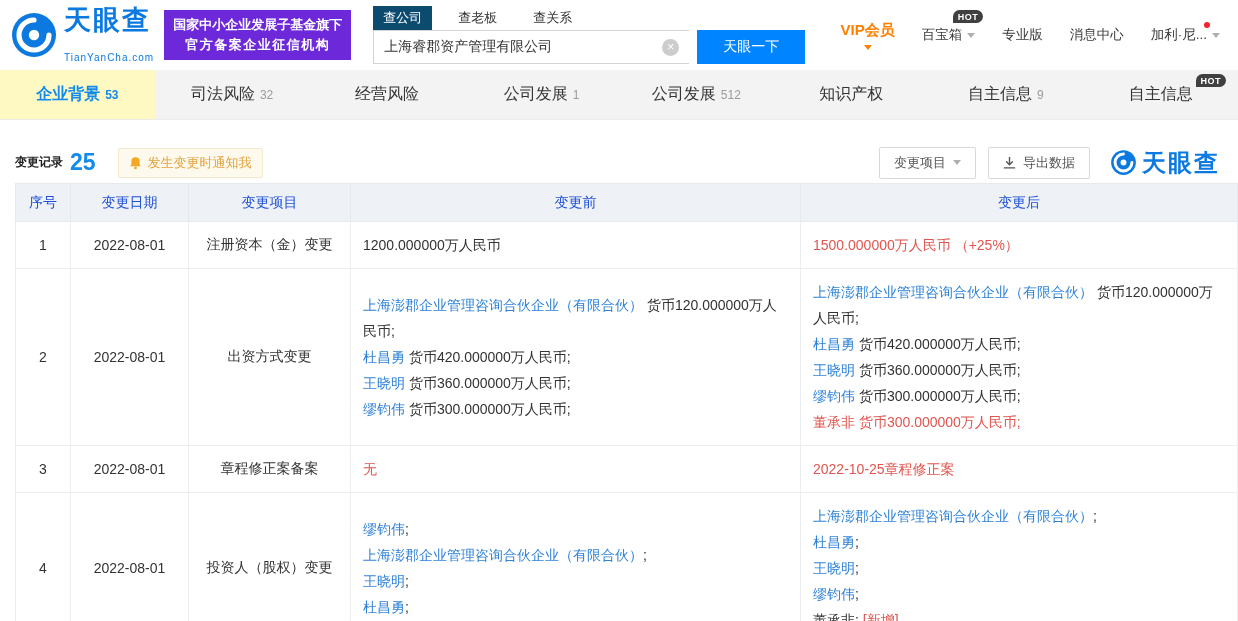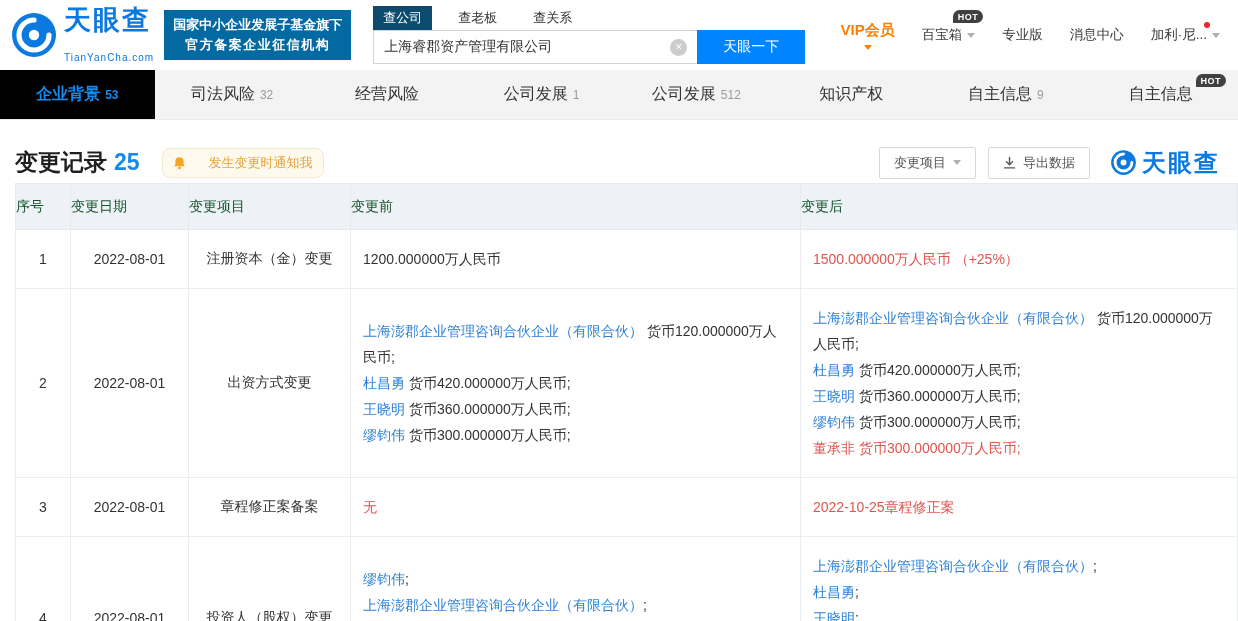--- a/index.html
+++ b/index.html
@@ -5,29 +5,29 @@
   * { margin:0; padding:0; box-sizing:border-box; }
   body {
     width:1238px; height:621px; overflow:hidden; background:#fff;
     font-family:"Liberation Sans","DejaVu Sans",sans-serif; color:#333;
   }
   
   .top-header { height:70px; display:flex; align-items:center; padding:0 18px 0 10px; background:#fff; }
   .logo { display:flex; align-items:center; gap:6px; cursor:pointer; }
   .logo-text .brand { font-size:27px; font-weight:bold; color:#0b79e0; line-height:1; letter-spacing:2px; }
   .logo-text .domain { font-size:10px; color:#0b79e0; letter-spacing:1px; margin-top:18px; }
-  .gov-badge { margin-left:10px; background:#0369a1; color:#fff; font-weight:bold;
+  .gov-badge { margin-left:10px; background:#6d28d9; color:#fff; font-weight:bold;
     font-size:13px; padding:5px 9px; line-height:1.55; text-align:center; }
   .gov-badge .l2 { letter-spacing:1.5px; }
   
   .search-wrap { margin-left:22px; width:432px; }
   .search-tabs { display:flex; align-items:flex-end; gap:16px; height:24px; font-size:13px; }
   .search-tab { padding:3px 10px; cursor:pointer; color:#333; }
   .search-tab.active { background:#0c4a6e; color:#fff; }
-  .search-row { display:flex; height:34px; }
+  .search-row { display:flex; height:34px;gap:8px; }
   .search-box { flex:1; display:flex; align-items:center; border:1px solid #d3d3d3; border-right:none; background:#fff; }
   .search-box input { border:none; outline:none; flex:1; font-size:14px; color:#333; padding:0 10px;
     font-family:"Liberation Sans","DejaVu Sans",sans-serif; }
   .clear-btn { width:17px; height:17px; border-radius:50%; background:#ccc; color:#fff; font-size:12px;
     line-height:17px; text-align:center; margin-right:10px; cursor:pointer; flex:none; }
   .search-go { width:108px; background:#0084ff; color:#fff; border:none; font-size:14px; cursor:pointer;
     font-family:"Liberation Sans","DejaVu Sans",sans-serif; }
   
   .header-menu { margin-left:auto; display:flex; align-items:center; gap:27px; font-size:13.5px; white-space:nowrap; }
   .menu-item { position:relative; display:flex; align-items:center; gap:5px; cursor:pointer; color:#3a3a3a; }
@@ -35,41 +35,41 @@
   .caret { width:0; height:0; border-left:4px solid transparent; border-right:4px solid transparent;
     border-top:5px solid #b0b0b0; display:inline-block; }
   .menu-item.vip .caret { border-top-color:#ff8000; }
   .hot-badge { position:absolute; top:-16px; right:-8px; background:#404040; color:#fff; font-size:9px;
     font-weight:bold; padding:1.5px 5px; border-radius:7px 7px 7px 0; letter-spacing:.5px; }
   .red-dot { position:absolute; top:-4px; right:10px; width:6px; height:6px; border-radius:50%; background:#f5222d; }
   
   .nav-tabs { height:50px; background:#f3f3f3; display:flex; border-bottom:1px solid #ececec; }
   .nav-tab { flex:1; display:flex; align-items:center; justify-content:center; gap:5px;
     font-size:16px; color:#333; cursor:pointer; position:relative; }
-  .nav-tab.active { background:#000000; color:#128bed; font-weight:bold; }
+  .nav-tab.active { background:#fef9c3; color:#128bed; font-weight:bold; }
   .nav-tab .count { font-size:12px; color:#9b9b9b; }
   .nav-tab.active .count { color:#128bed; font-weight:bold; }
   .nav-tab .hot-badge { top:4px; right:12px; }
   
   .section-bar { display:flex; align-items:center; padding:22px 18px 0 15px; height:63px; }
-  .section-title { font-size:23px; font-weight:bold; color:#1f1f1f; }
+  .section-title { font-size:12px; font-weight:bold; color:#1f1f1f; }
   .section-count { font-size:23px; font-weight:bold; color:#128bed; margin-left:7px; }
-  .notify-chip { margin-left:22px; display:inline-flex; align-items:center; gap:23px; padding:5px 10px;
-    background:#fdf9ec; border:1px solid #f3e9cf; color:#e6a23c; font-size:13px; cursor:pointer; border-radius:8px; }
+  .notify-chip { margin-left:22px; display:inline-flex; align-items:center; gap:6px; padding:5px 10px;
+    background:#fdf9ec; border:1px solid #f3e9cf; color:#e6a23c; font-size:13px; cursor:pointer; border-radius:2px; }
   .bar-right { margin-left:auto; display:flex; align-items:center; gap:12px; }
   .bar-btn { height:32px; display:inline-flex; align-items:center; gap:7px; padding:0 14px;
     background:#fff; border:1px solid #d9d9d9; border-radius:2px; font-size:13px; color:#555; cursor:pointer;
     font-family:"Liberation Sans","DejaVu Sans",sans-serif; }
   .watermark { display:flex; align-items:center; gap:5px; margin-left:8px; }
   .watermark .wm-text { font-size:24px; font-weight:bold; color:#0b79e0; letter-spacing:2px; }
   
   table.changes { border-collapse:collapse; table-layout:fixed; margin-left:15px; width:1223px; }
-  .changes th { background:#eef2f6; height:46px; font-weight:normal; font-size:14px; color:#14532d;
-    border:1px solid #e6eaef; text-align:left; }
-  .changes td { border:1px solid #eaedf1; font-size:14px; color:#333; vertical-align:middle; padding:16px 12px; }
+  .changes th { background:#eef2f6; height:38px; font-weight:normal; font-size:14px; color:#1d4ed8;
+    border:1px solid #e6eaef; text-align:center; }
+  .changes td { border:1px solid #eaedf1; font-size:14px; color:#333; vertical-align:middle; padding:10px 12px; }
   .changes td.c { text-align:center; padding:9px 4px; }
   .col-no { width:55px; } .col-date { width:118px; } .col-item { width:162px; } .col-before { width:450px; }
   tr.row-0 { height:44px; } tr.row-1 { height:168px; } tr.row-2 { height:43px; } tr.row-3 { height:147px; }
   .cell-line { line-height:26px; }
   .seg-link { color:#2f82d8; cursor:pointer; }
   .seg-plain { color:#333; }
   .seg-red { color:#e0554f; }
   svg { display:block; }
 </style>
 </head>

